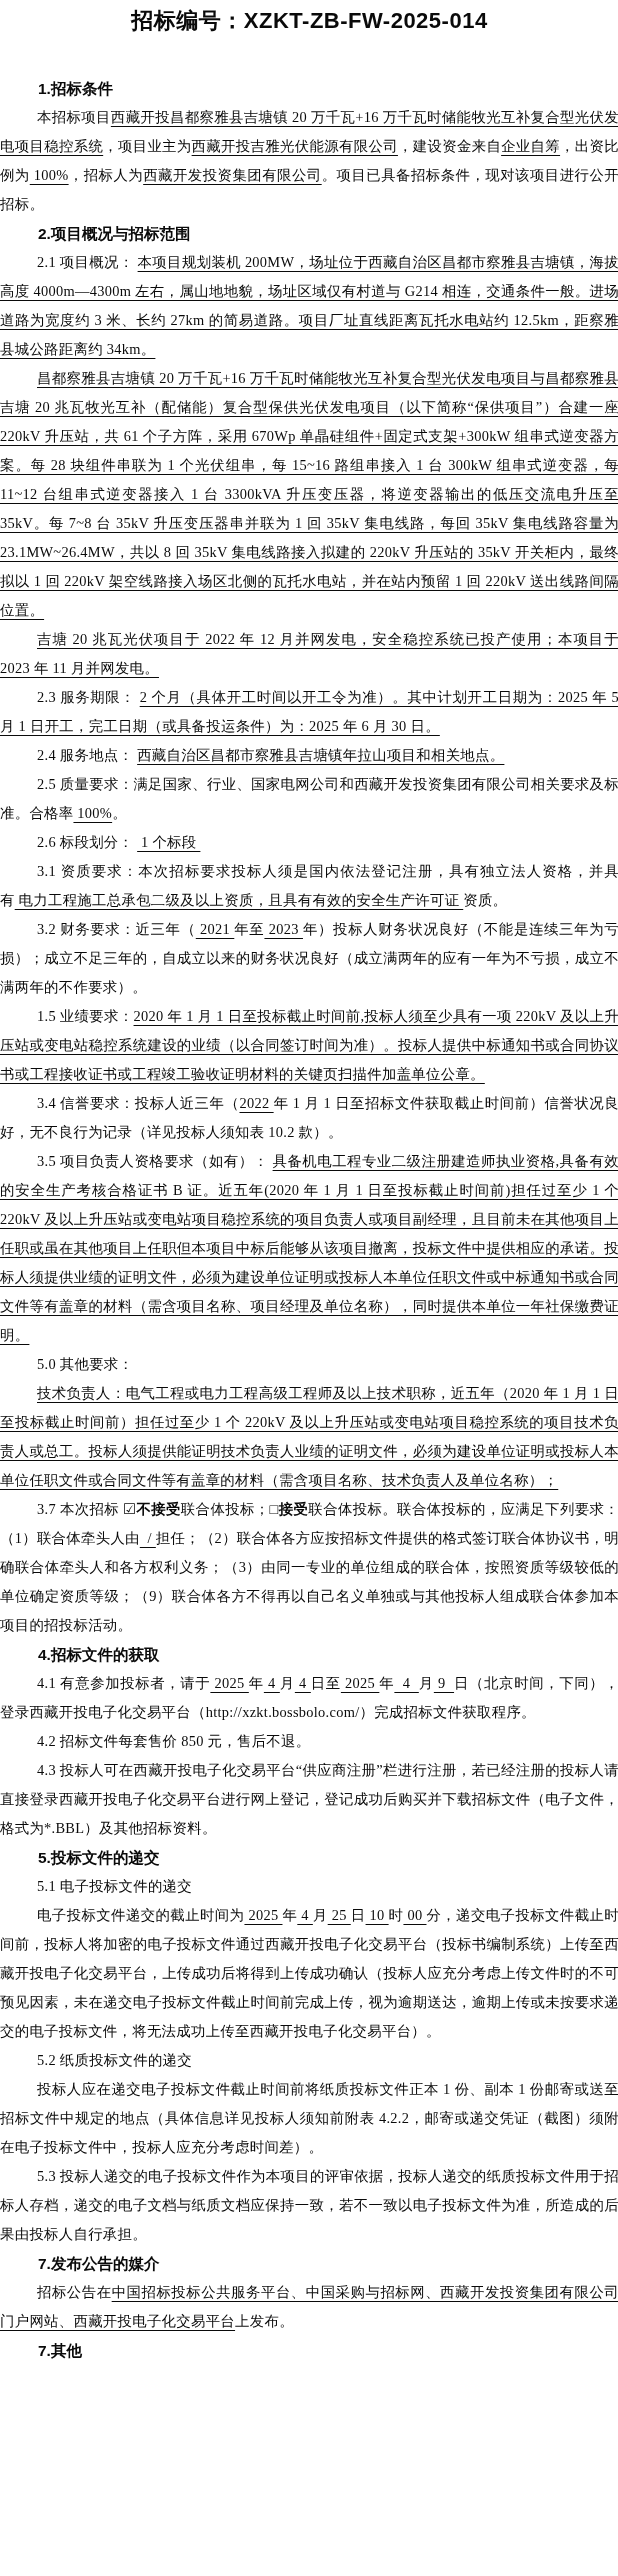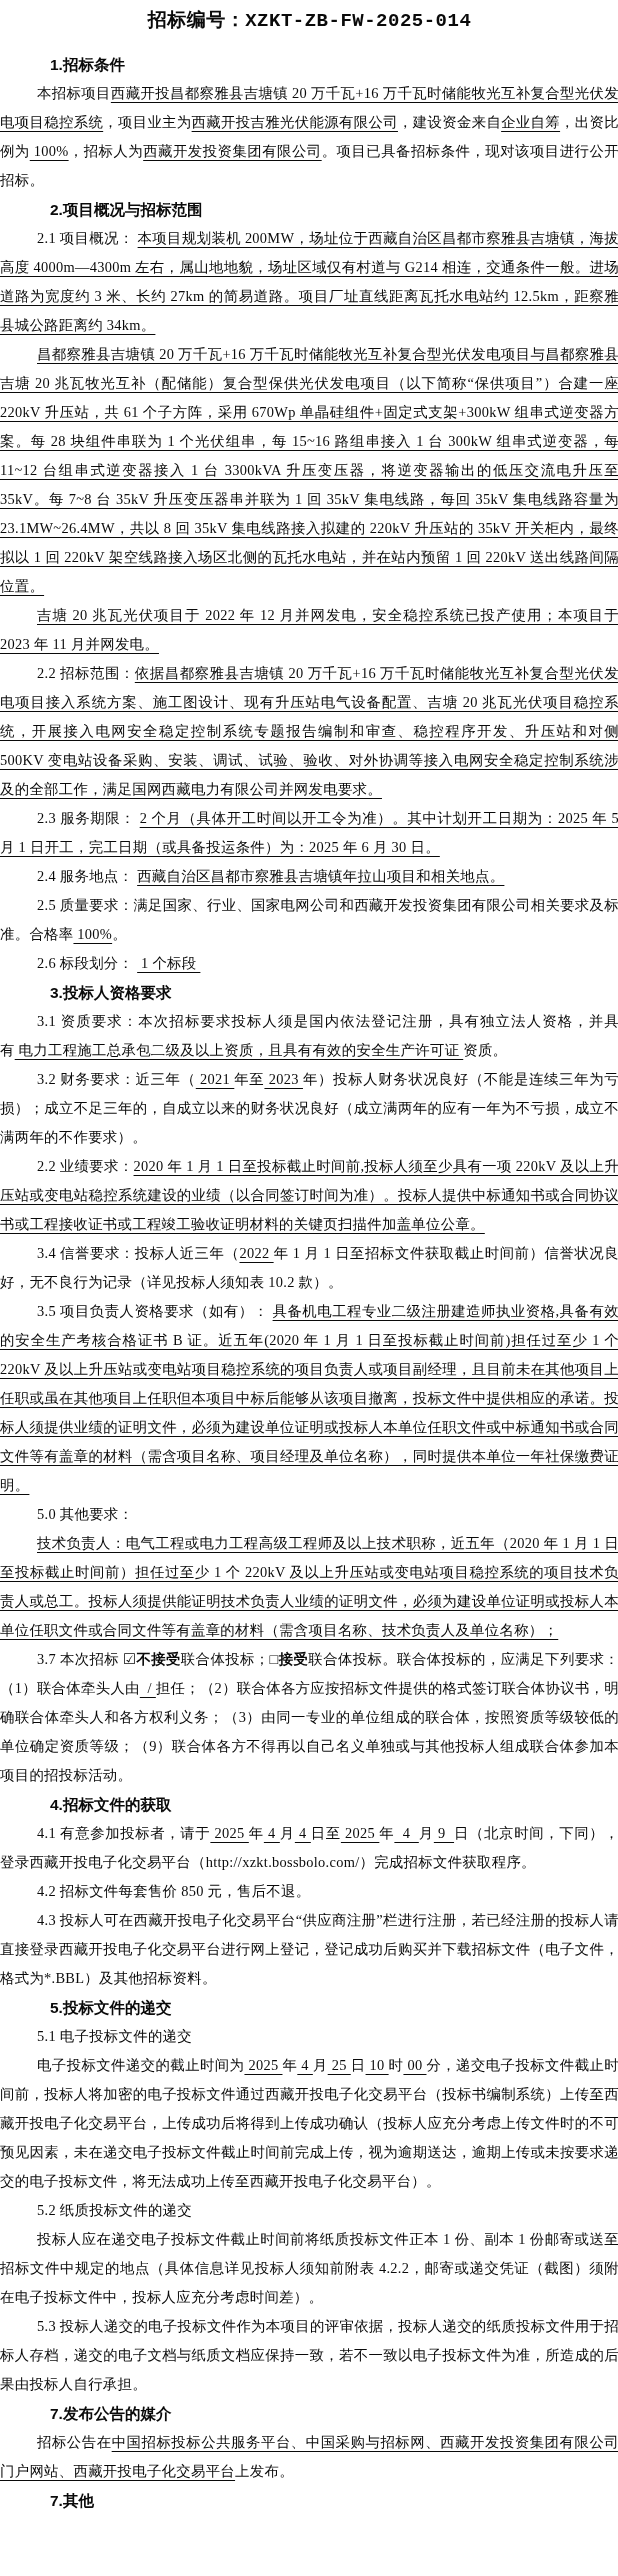--- a/index.html
+++ b/index.html
@@ -1,25 +1,25 @@
 <!DOCTYPE html>
 <html style="font-size:8.2px"><head>
 <meta charset="utf-8">
 <style>
   html,body{margin:0;padding:0;background:#ffffff;}
   body{font-family:"Liberation Serif","DejaVu Serif",serif;color:#0a0a0a;}
   .page{position:relative;width:619px;height:3200px;background:#ffffff;overflow:hidden;}
   .title{
-    font-family:Liberation Mono, monospace;
-    font-weight:bold;font-size:19px;line-height:26px;
-    text-align:center;padding-top:8.2px;margin-bottom:16px;letter-spacing:0.5px;
+    font-family:Liberation Sans, sans-serif;
+    font-weight:bold;font-size:22px;line-height:26px;
+    text-align:center;padding-top:8.2px;margin-bottom:40px;letter-spacing:0.5px;
   }
   .sec-h{
     font-family:"Liberation Sans","DejaVu Sans",sans-serif;
-    font-weight:bold;font-size:15.5px;line-height:29px;padding-left:50px;
+    font-weight:bold;font-size:15.5px;line-height:29px;padding-left:38px;
   }
   .para{
     font-size:14.4px;line-height:29px;text-align:justify;text-indent:37px;
     letter-spacing:0.3px;
   }
   .u{text-decoration:underline;text-decoration-thickness:1px;text-underline-offset:4.1px;}
   .b{font-family:"Liberation Sans","DejaVu Sans",sans-serif;font-weight:bold;}
 </style>
 </head>
 <body>
@@ -28,29 +28,27 @@
 
   <div class="title">招标编号：XZKT-ZB-FW-2025-014</div>
 
   <main id="doc-body">
       <div class="sec-h"><span>1.招标条件</span></div>
       <div class="para"><span>本招标项目</span><span class="u">西藏开投昌都察雅县吉塘镇 20 万千瓦+16 万千瓦时储能牧光互补复合型光伏发电项目稳控系统</span><span>，项目业主为</span><span class="u">西藏开投吉雅光伏能源有限公司</span><span>，建设资金来自</span><span class="u">企业自筹</span><span>，出资比例为</span><span class="u">&nbsp;100%</span><span>，招标人为</span><span class="u">西藏开发投资集团有限公司</span><span>。项目已具备招标条件，现对该项目进行公开招标。</span></div>
       <div class="sec-h"><span>2.项目概况与招标范围</span></div>
       <div class="para"><span>2.1 项目概况：&nbsp;</span><span class="u">本项目规划装机 200MW，场址位于西藏自治区昌都市察雅县吉塘镇，海拔高度 4000m—4300m 左右，属山地地貌，场址区域仅有村道与 G214 相连，交通条件一般。进场道路为宽度约 3 米、长约 27km 的简易道路。项目厂址直线距离瓦托水电站约 12.5km，距察雅县城公路距离约 34km。</span></div>
       <div class="para"><span class="u">昌都察雅县吉塘镇 20 万千瓦+16 万千瓦时储能牧光互补复合型光伏发电项目与昌都察雅县吉塘 20 兆瓦牧光互补（配储能）复合型保供光伏发电项目（以下简称“保供项目”）合建一座 220kV 升压站，共 61 个子方阵，采用 670Wp 单晶硅组件+固定式支架+300kW 组串式逆变器方案。每 28 块组件串联为 1 个光伏组串，每 15~16 路组串接入 1 台 300kW 组串式逆变器，每 11~12 台组串式逆变器接入 1 台 3300kVA 升压变压器，将逆变器输出的低压交流电升压至 35kV。每 7~8 台 35kV 升压变压器串并联为 1 回 35kV 集电线路，每回 35kV 集电线路容量为 23.1MW~26.4MW，共以 8 回 35kV 集电线路接入拟建的 220kV 升压站的 35kV 开关柜内，最终拟以 1 回 220kV 架空线路接入场区北侧的瓦托水电站，并在站内预留 1 回 220kV 送出线路间隔位置。</span></div>
       <div class="para"><span class="u">吉塘 20 兆瓦光伏项目于 2022 年 12 月并网发电，安全稳控系统已投产使用；本项目于 2023 年 11 月并网发电。</span></div>
-      <div class="para"><span>2.2 招标范围：</span><span class="u">依据昌都察雅县吉塘镇 20 万千瓦+16 万千瓦时储能牧光互补复合型光伏发电项目接入系统方案、施工图设计、现有升压站电气设备配置、吉塘 20 兆瓦光伏项目稳控系统，开展接入电网安全稳定控制系统专题报告编制和审查、稳控程序开发、升压站和对侧 500KV 变电站设备采购、安装、调试、试验、验收、对外协调等接入电网安全稳定控制系统涉及的全部工作，满足国网西藏电力有限公司并网发电要求。</span></div>
       <div class="para"><span>2.3 服务期限：&nbsp;</span><span class="u">2 个月（具体开工时间以开工令为准）。其中计划开工日期为：2025 年 5 月 1 日开工，完工日期（或具备投运条件）为：2025 年 6 月 30 日。</span></div>
       <div class="para"><span>2.4 服务地点：&nbsp;</span><span class="u">西藏自治区昌都市察雅县吉塘镇年拉山项目和相关地点。</span></div>
       <div class="para"><span>2.5 质量要求：满足国家、行业、国家电网公司和西藏开发投资集团有限公司相关要求及标准。合格率</span><span class="u">&nbsp;100%</span><span>。</span></div>
       <div class="para"><span>2.6 标段划分：&nbsp;</span><span class="u">&nbsp;1 个标段&nbsp;</span></div>
-      <div class="sec-h"><span>3.投标人资格要求</span></div>
       <div class="para"><span>3.1 资质要求：本次招标要求投标人须是国内依法登记注册，具有独立法人资格，并具有</span><span class="u">&nbsp;电力工程施工总承包二级及以上资质，且具有有效的安全生产许可证&nbsp;</span><span>资质。</span></div>
       <div class="para"><span>3.2 财务要求：近三年（</span><span class="u">&nbsp;2021&nbsp;</span><span>年至</span><span class="u">&nbsp;2023&nbsp;</span><span>年）投标人财务状况良好（不能是连续三年为亏损）；成立不足三年的，自成立以来的财务状况良好（成立满两年的应有一年为不亏损，成立不满两年的不作要求）。</span></div>
-      <div class="para"><span>2.2 业绩要求：</span><span class="u">2020 年 1 月 1 日至投标截止时间前,投标人须至少具有一项 220kV 及以上升压站或变电站稳控系统建设的业绩（以合同签订时间为准）。投标人提供中标通知书或合同协议书或工程接收证书或工程竣工验收证明材料的关键页扫描件加盖单位公章。</span></div>
+      <div class="para"><span>1.5 业绩要求：</span><span class="u">2020 年 1 月 1 日至投标截止时间前,投标人须至少具有一项 220kV 及以上升压站或变电站稳控系统建设的业绩（以合同签订时间为准）。投标人提供中标通知书或合同协议书或工程接收证书或工程竣工验收证明材料的关键页扫描件加盖单位公章。</span></div>
       <div class="para"><span>3.4 信誉要求：投标人近三年（</span><span class="u">2022&nbsp;</span><span>年 1 月 1 日至招标文件获取截止时间前）信誉状况良好，无不良行为记录（详见投标人须知表 10.2 款）。</span></div>
       <div class="para"><span>3.5 项目负责人资格要求（如有）：&nbsp;</span><span class="u">具备机电工程专业二级注册建造师执业资格,具备有效的安全生产考核合格证书 B 证。近五年(2020 年 1 月 1 日至投标截止时间前)担任过至少 1 个 220kV 及以上升压站或变电站项目稳控系统的项目负责人或项目副经理，且目前未在其他项目上任职或虽在其他项目上任职但本项目中标后能够从该项目撤离，投标文件中提供相应的承诺。投标人须提供业绩的证明文件，必须为建设单位证明或投标人本单位任职文件或中标通知书或合同文件等有盖章的材料（需含项目名称、项目经理及单位名称），同时提供本单位一年社保缴费证明。</span></div>
       <div class="para"><span>5.0 其他要求：</span></div>
       <div class="para"><span class="u">技术负责人：电气工程或电力工程高级工程师及以上技术职称，近五年（2020 年 1 月 1 日至投标截止时间前）担任过至少 1 个 220kV 及以上升压站或变电站项目稳控系统的项目技术负责人或总工。投标人须提供能证明技术负责人业绩的证明文件，必须为建设单位证明或投标人本单位任职文件或合同文件等有盖章的材料（需含项目名称、技术负责人及单位名称）；</span></div>
       <div class="para"><span>3.7 本次招标 </span><span class="b">☑</span><span class="b">不接受</span><span>联合体投标；</span><span class="b">□</span><span class="b">接受</span><span>联合体投标。联合体投标的，应满足下列要求：（1）联合体牵头人由</span><span class="u">&nbsp;&nbsp;/&nbsp;</span><span>担任；（2）联合体各方应按招标文件提供的格式签订联合体协议书，明确联合体牵头人和各方权利义务；（3）由同一专业的单位组成的联合体，按照资质等级较低的单位确定资质等级；（9）联合体各方不得再以自己名义单独或与其他投标人组成联合体参加本项目的招投标活动。</span></div>
       <div class="sec-h"><span>4.招标文件的获取</span></div>
       <div class="para"><span>4.1 有意参加投标者，请于</span><span class="u">&nbsp;2025&nbsp;</span><span>年</span><span class="u">&nbsp;4&nbsp;</span><span>月</span><span class="u">&nbsp;4&nbsp;</span><span>日至</span><span class="u">&nbsp;2025&nbsp;</span><span>年</span><span class="u">&nbsp;&nbsp;4&nbsp;&nbsp;</span><span>月</span><span class="u">&nbsp;9&nbsp;&nbsp;</span><span>日（北京时间，下同），登录西藏开投电子化交易平台（</span><span>http://xzkt.bossbolo.com/</span><span>）完成招标文件获取程序。</span></div>
       <div class="para"><span>4.2 招标文件每套售价 850 元，售后不退。</span></div>
       <div class="para"><span>4.3 投标人可在西藏开投电子化交易平台“供应商注册”栏进行注册，若已经注册的投标人请直接登录西藏开投电子化交易平台进行网上登记，登记成功后购买并下载招标文件（电子文件，格式为*.BBL）及其他招标资料。</span></div>
       <div class="sec-h"><span>5.投标文件的递交</span></div>

